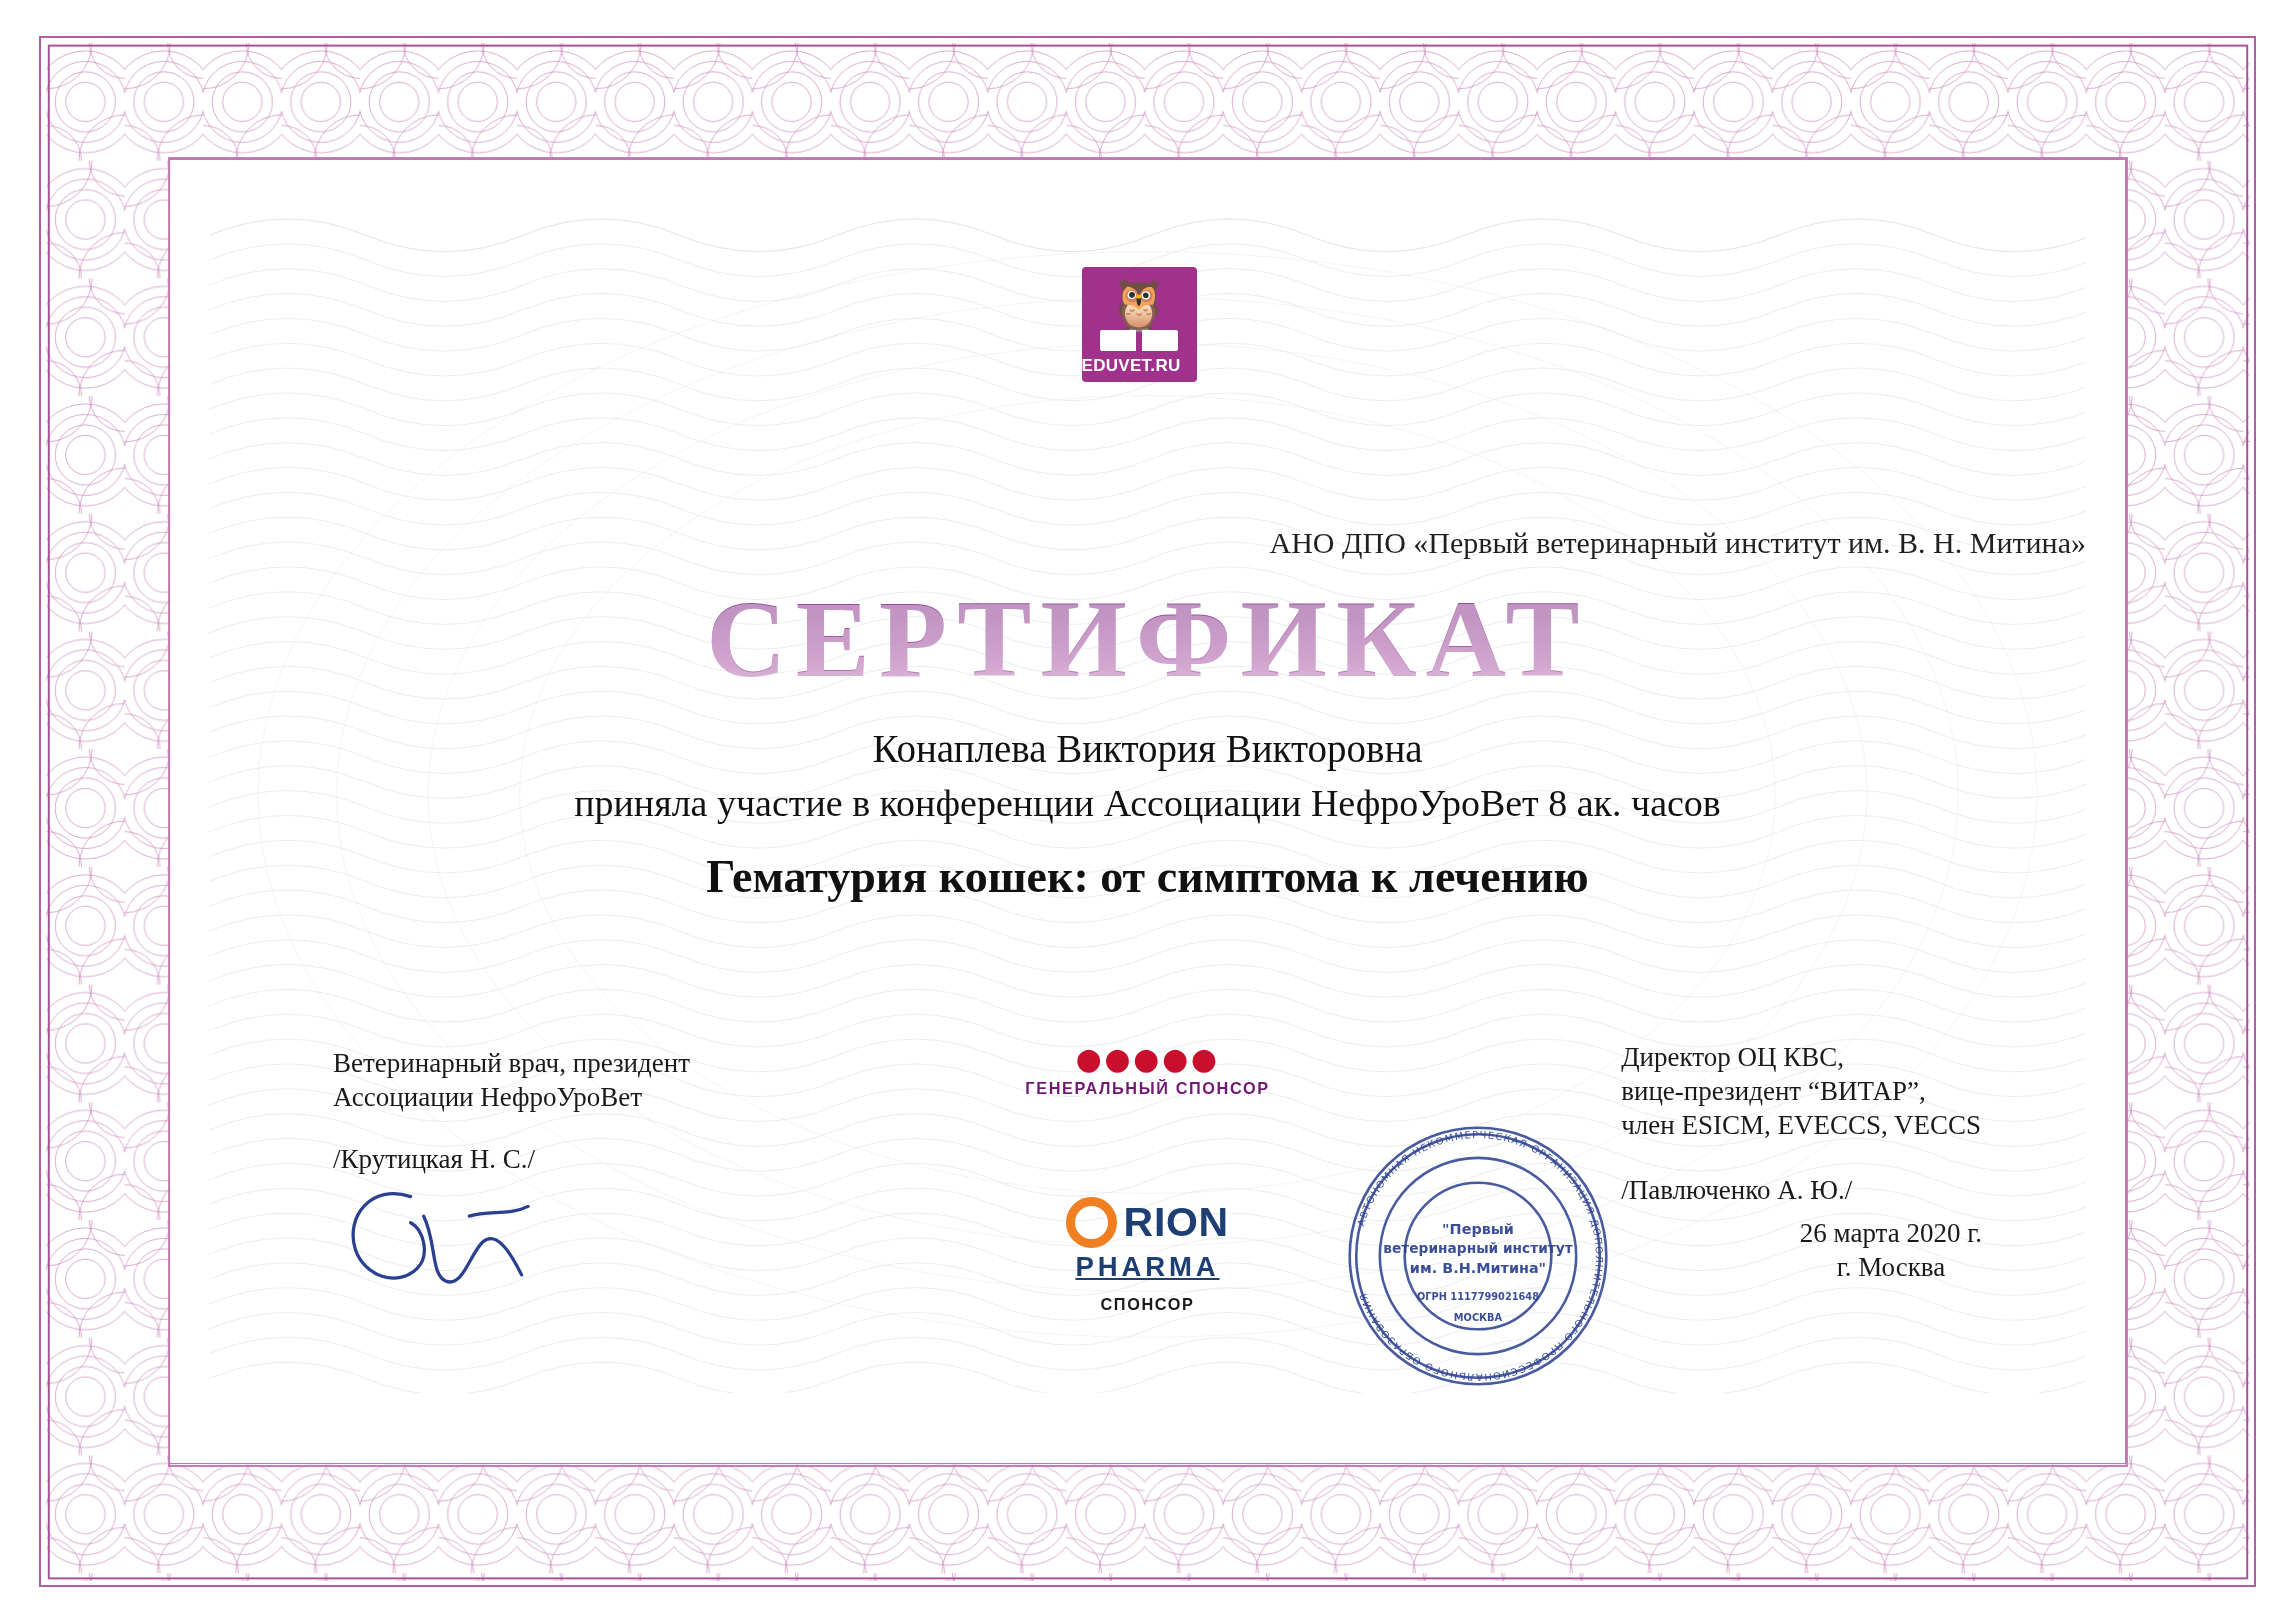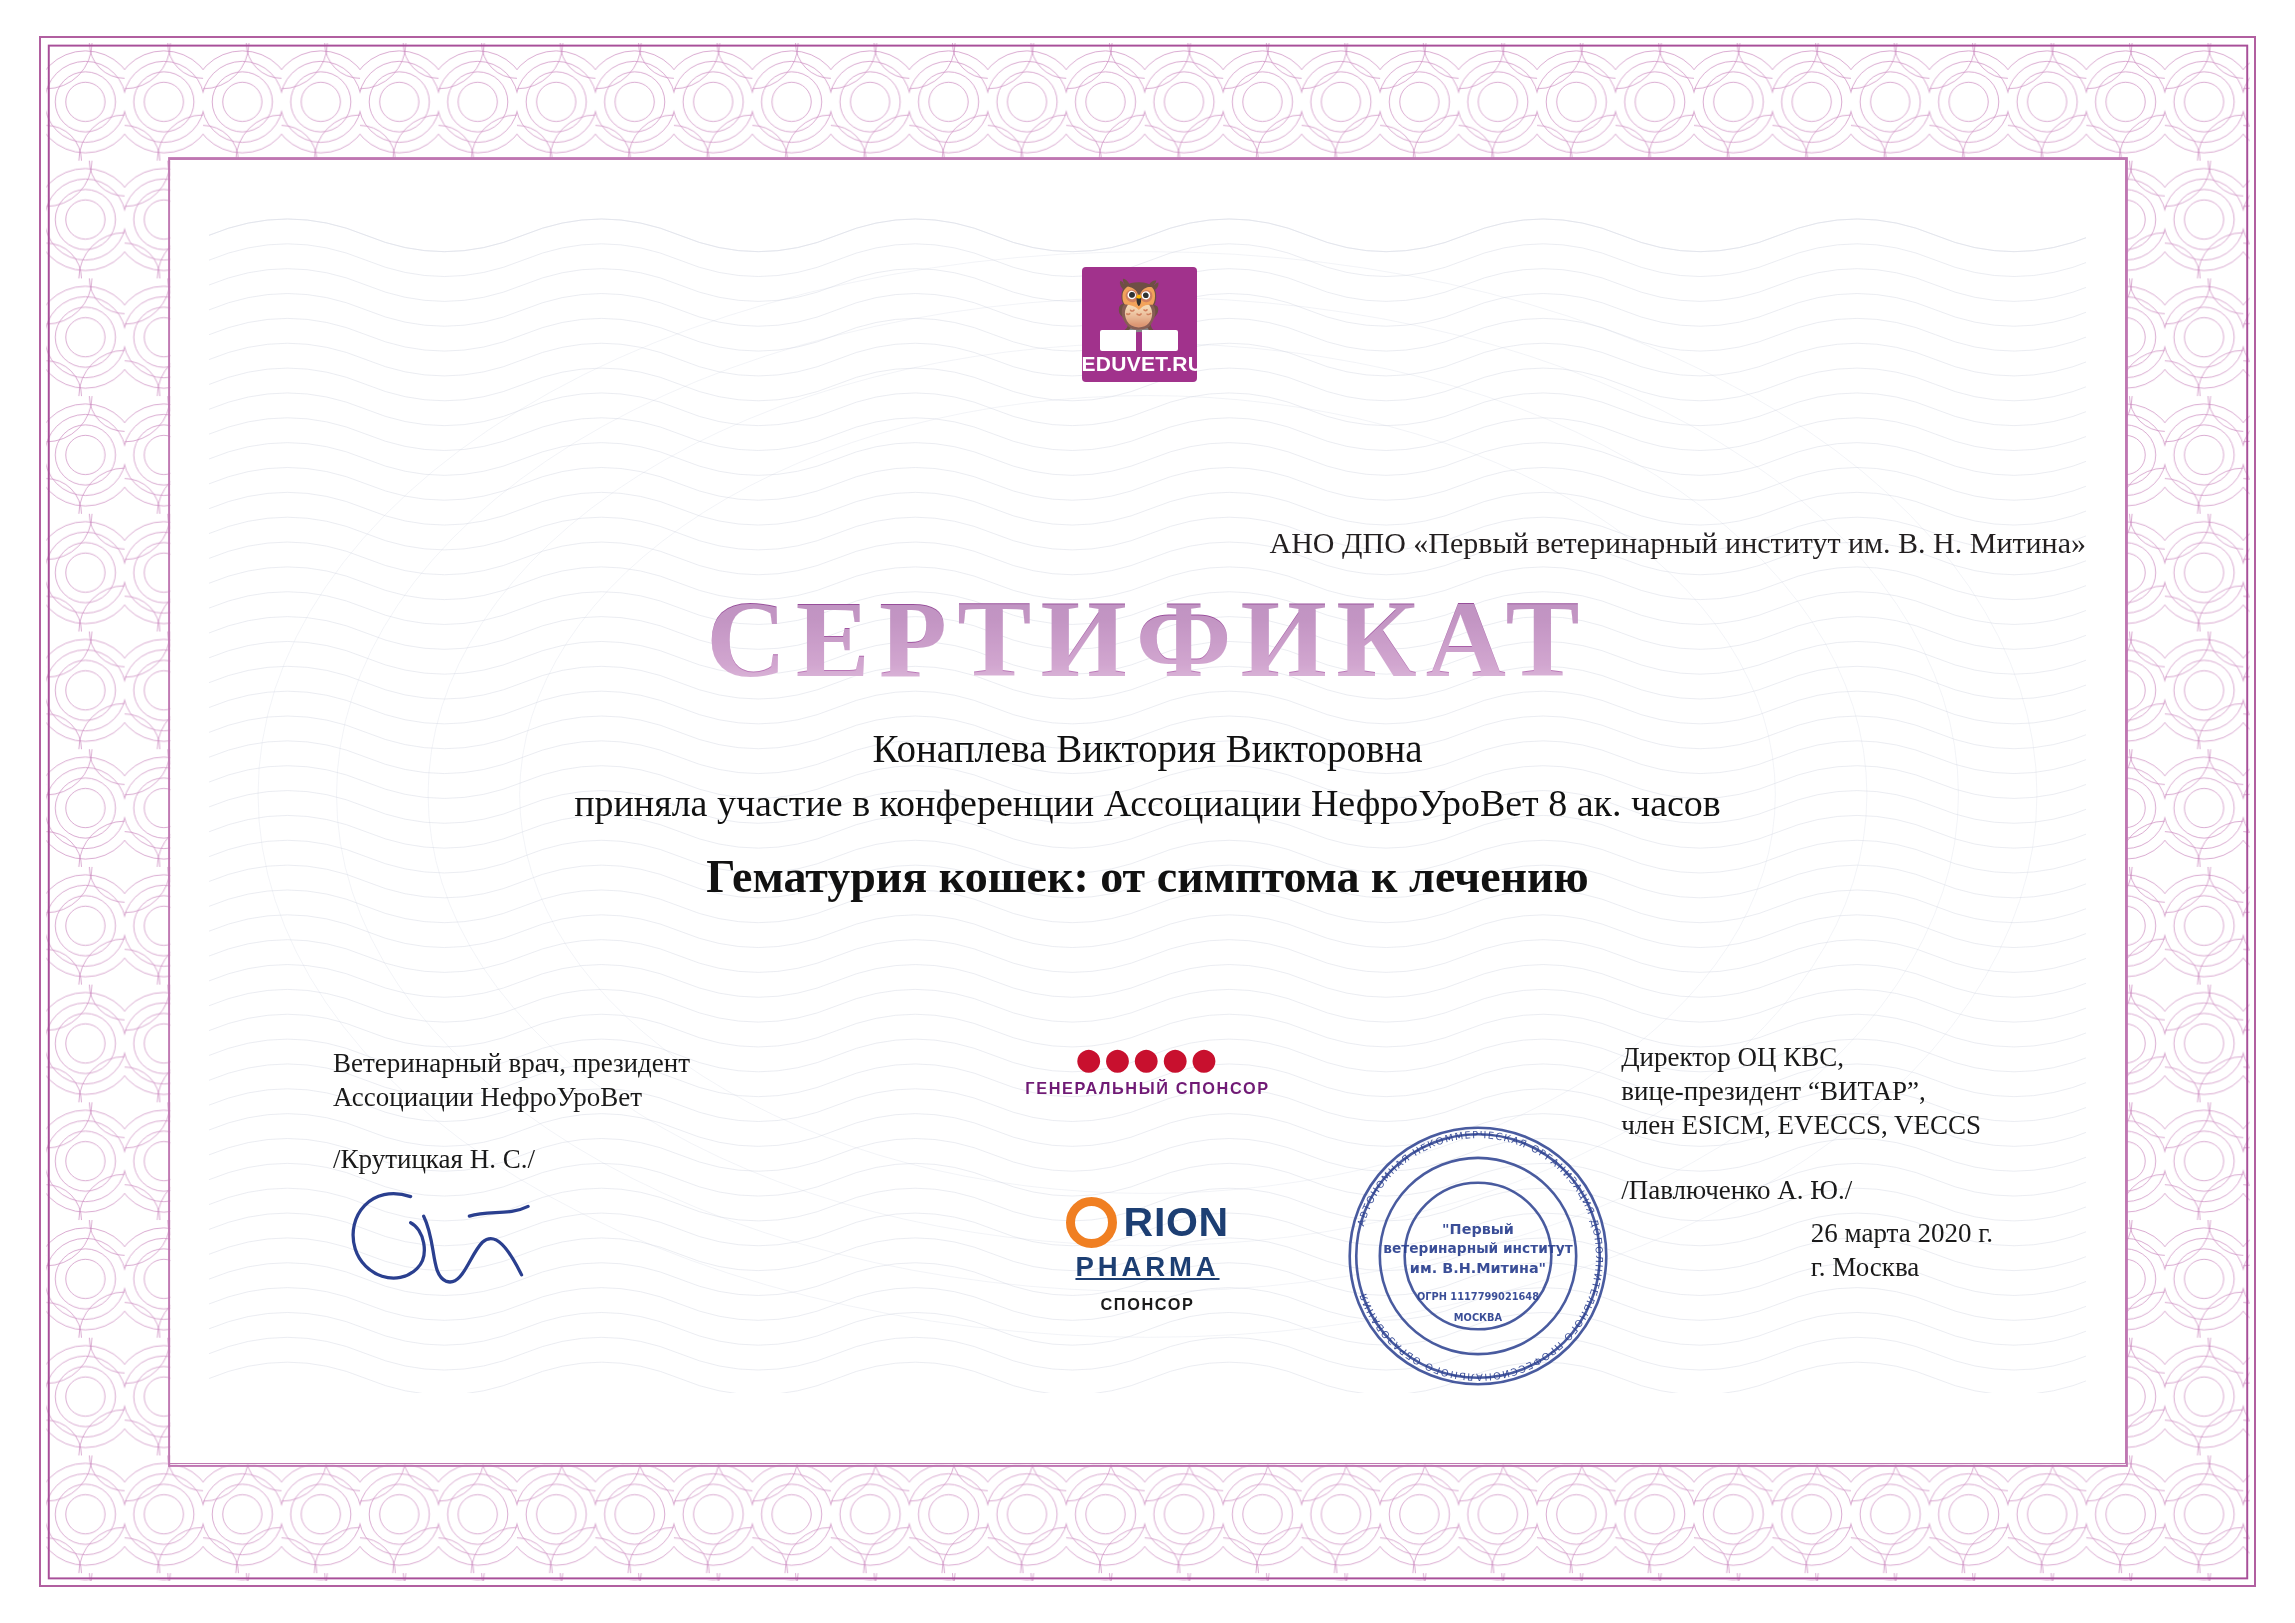--- a/index.html
+++ b/index.html
@@ -112,21 +112,21 @@
       linear-gradient(to right, #ffffff 0 46%, transparent 46% 54%, #ffffff 54% 100%);
     border-radius: 2px;
   }
   .logo-url {
     position: absolute;
     left: 0; right: 0;
     bottom: 6.5px;
     color: #ffffff;
     font-family: "Liberation Sans", sans-serif;
     font-weight: bold;
-    font-size: 21px;
+    font-size: 17px;
     letter-spacing: 0.3px;
   }
   .logo-text {
     font-family: "Liberation Sans", sans-serif;
     font-weight: bold;
     color: #a1328c;
     font-size: 26px;
     line-height: 30px;
     letter-spacing: 0.4px;
   }
@@ -207,23 +207,23 @@
     right: 105px;
     top: 844px;
     text-align: left;
     font-size: 27px;
     line-height: 34px;
     color: #1a1a1a;
   }
   .sig-right .name { margin-top: 31px; }
   .place-date {
     position: absolute;
-    right: 93px;
+    right: 104px;
     top: 1020px;
-    text-align: left;
+    text-align: center;
     font-size: 27px;
     line-height: 34px;
     color: #1a1a1a;
   }
 
   
   .sponsor-royal {
     position: absolute;
     left: 0;
     top: 850px;

